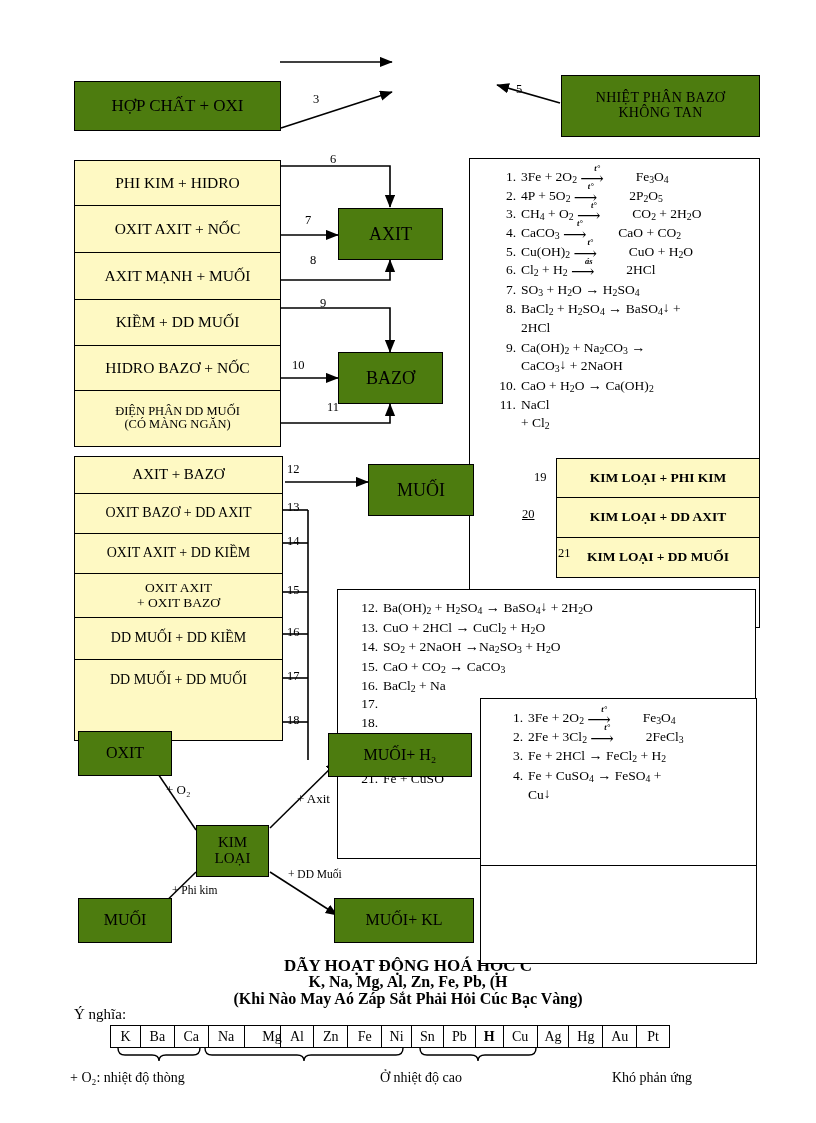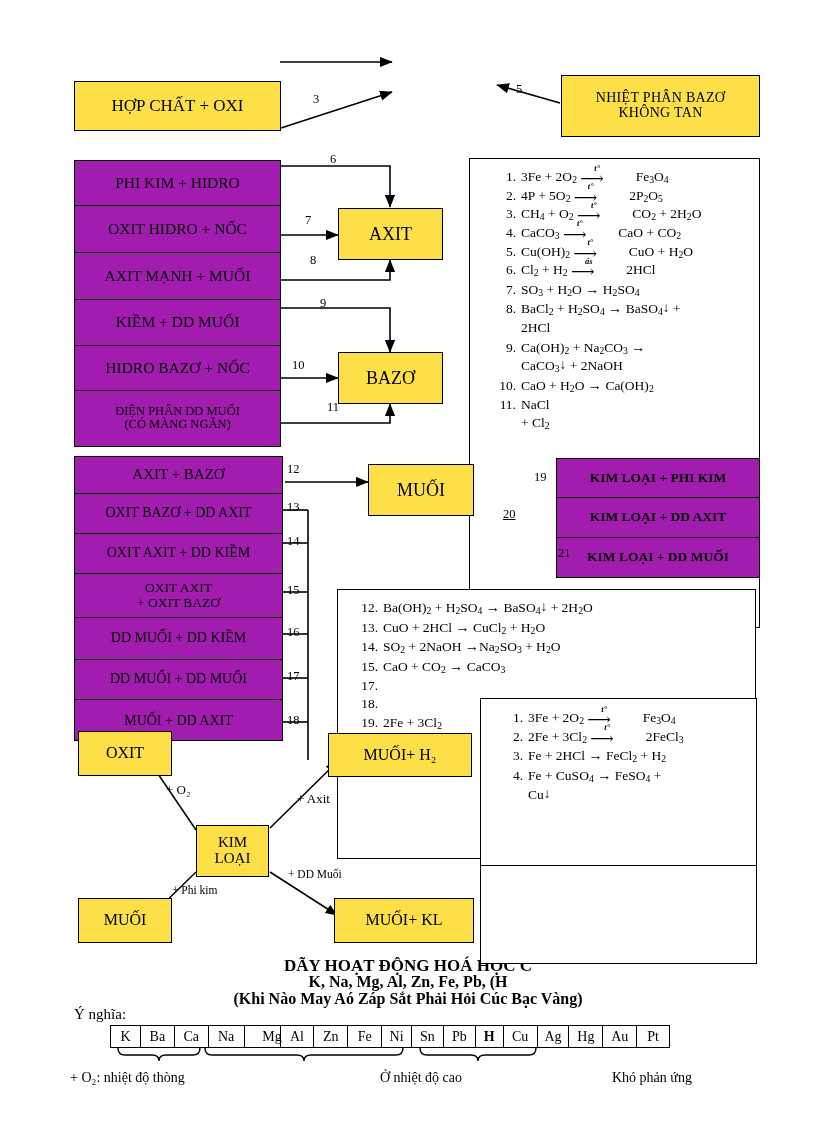--- a/index.html
+++ b/index.html
@@ -1,21 +1,21 @@
 <!DOCTYPE html>
 <html><head>
 <meta charset="utf-8">
 <style>
   html,body{margin:0;padding:0;background:#fff;}
   body{width:816px;height:1123px;position:relative;
        font-family:"Liberation Serif","DejaVu Serif",serif;color:#000;}
   .stage{position:absolute;left:0;top:0;width:816px;height:1123px;overflow:hidden;}
-  .box{position:absolute;border:1.6px solid #000;background:#fde047;box-sizing:border-box;
+  .box{position:absolute;border:1.6px solid #000;background:#4d7c0f;box-sizing:border-box;
        display:flex;align-items:center;justify-content:center;text-align:center;line-height:1.05;}
-  .stack{position:absolute;border:1.6px solid #000;background:#a21caf;box-sizing:border-box;}
+  .stack{position:absolute;border:1.6px solid #000;background:#fef9c3;box-sizing:border-box;}
   .stack > .cell{border-bottom:1.6px solid #000;box-sizing:border-box;
        display:flex;align-items:center;justify-content:center;text-align:center;line-height:1.05;}
   .stack > .cell:last-child{border-bottom:none;}
   .num{position:absolute;font-size:12.5px;background:transparent;}
   .rxbox{position:absolute;border:1.6px solid #000;background:#fff;box-sizing:border-box;}
   .rx{position:relative;font-size:13.5px;line-height:1.38;padding-left:4px;white-space:nowrap;}
   .rx .idx{display:inline-block;width:20px;text-align:right;margin-right:5px;}
   sub{font-size:.72em;vertical-align:-0.22em;}
   .ar{display:inline-block;position:relative;width:52px;height:1em;vertical-align:middle;}
   .ar::after{content:"\27F6";position:absolute;left:0;top:-0.18em;font-size:1.22em;}
@@ -104,21 +104,21 @@
     <span style="white-space:pre-line;">NHIỆT PHÂN BAZƠ
 KHÔNG TAN</span>
   </div>
   <div class="num" style="left:516px;top:82px;">5</div>
 
   <div class="stack" style="left:74px;top:160px;width:207px;height:287px;">
     <div class="cell" style="height:45px;font-size:15.5px;">
       <span>PHI KIM + HIDRO</span>
       </div>
     <div class="cell" style="height:47px;font-size:15.5px;">
-      <span>OXIT HIDRO + NỐC</span>
+      <span>OXIT AXIT + NỐC</span>
       </div>
     <div class="cell" style="height:47px;font-size:15.5px;">
       <span>AXIT MẠNH + MUỐI</span>
       </div>
     <div class="cell" style="height:46px;font-size:15.5px;">
       <span>KIỀM + DD MUỐI</span>
       </div>
     <div class="cell" style="height:45px;font-size:15.5px;">
       <span>HIDRO BAZƠ + NỐC</span>
       </div>
@@ -174,23 +174,20 @@
     <div class="cell" style="height:44px;font-size:13.5px;">
       <span style="white-space:pre-line;">OXIT AXIT
 + OXIT BAZƠ</span>
       </div>
     <div class="cell" style="height:42px;font-size:14px;">
       <span>DD MUỐI + DD KIỀM</span>
       </div>
     <div class="cell" style="height:40px;font-size:14px;">
       <span>DD MUỐI + DD MUỐI</span>
       </div>
-    <div class="cell" style="height:42px;font-size:14px;">
-      <span>MUỐI + DD AXIT</span>
-      </div>
   </div>
 
   <div class="num" style="left:287px;top:462px;">12</div>
   <div class="num" style="left:287px;top:500px;">13</div>
   <div class="num" style="left:287px;top:534px;">14</div>
   <div class="num" style="left:287px;top:583px;">15</div>
   <div class="num" style="left:287px;top:625px;">16</div>
   <div class="num" style="left:287px;top:669px;">17</div>
   <div class="num" style="left:287px;top:713px;">18</div>
 
@@ -203,29 +200,30 @@
       <span>KIM LOẠI + PHI KIM</span>
       </div>
     <div class="cell" style="height:40px;font-size:13.5px;font-weight:bold;">
       <span>KIM LOẠI + DD AXIT</span>
       </div>
     <div class="cell" style="height:39px;font-size:13.5px;font-weight:bold;">
       <span>KIM LOẠI + DD MUỐI</span>
       </div>
   </div>
   <div class="num" style="left:534px;top:470px;">19</div>
-  <div class="num" style="left:503px;top:507px;text-decoration:underline;">20</div>
+  <div class="num" style="left:522px;top:507px;text-decoration:underline;">20</div>
   <div class="num" style="left:534px;top:546px;margin-left:24px;">21</div>
 
   <div class="rxbox" style="left:337px;top:589px;width:419px;height:270px;padding:8px 4px 4px 16px;">
     <div id="rx-second">
         <div class="rx"><span class="idx">12.</span>Ba(OH)<sub>2</sub> + H<sub>2</sub>SO<sub>4</sub> <span class="sar">→</span> BaSO<sub>4</sub><span class="dn">↓</span> + 2H<sub>2</sub>O</div>
         <div class="rx"><span class="idx">13.</span>CuO + 2HCl <span class="sar">→</span> CuCl<sub>2</sub> + H<sub>2</sub>O</div>
         <div class="rx"><span class="idx">14.</span>SO<sub>2</sub> + 2NaOH <span class="sar">→</span>Na<sub>2</sub>SO<sub>3</sub> + H<sub>2</sub>O</div>
         <div class="rx"><span class="idx">15.</span>CaO + CO<sub>2</sub> <span class="sar">→</span> CaCO<sub>3</sub></div>
+        <div class="rx"><span class="idx">16.</span>BaCl<sub>2</sub> + Na</div>
         <div class="rx"><span class="idx">17.</span></div>
         <div class="rx"><span class="idx">18.</span></div>
         <div class="rx"><span class="idx">19.</span>2Fe + 3Cl<sub>2</sub></div>
         <div class="rx"><span class="idx">20.</span>Fe + 2HCl</div>
         <div class="rx"><span class="idx">21.</span>Fe + CuSO</div>
       </div>
   </div>
 
   <div class="rxbox" style="left:480px;top:698px;width:277px;height:168px;padding:10px 4px 4px 18px;">
     <div id="rx-inset">

